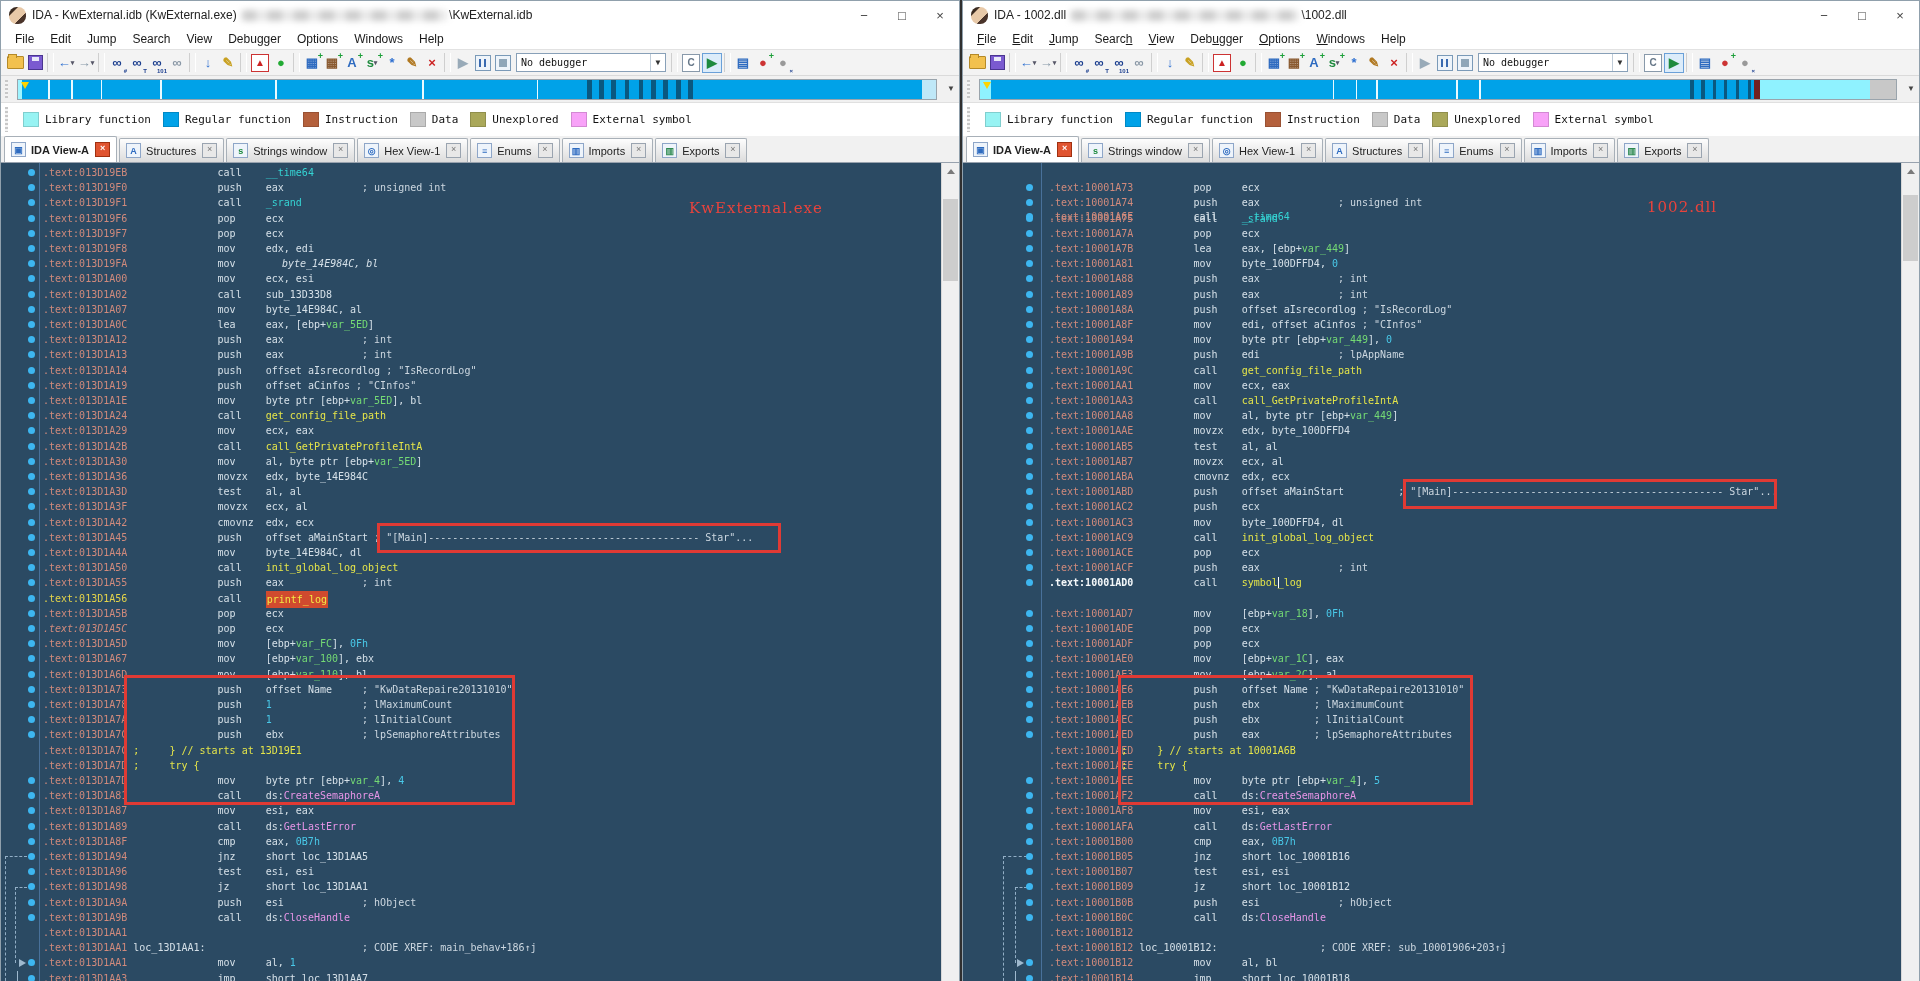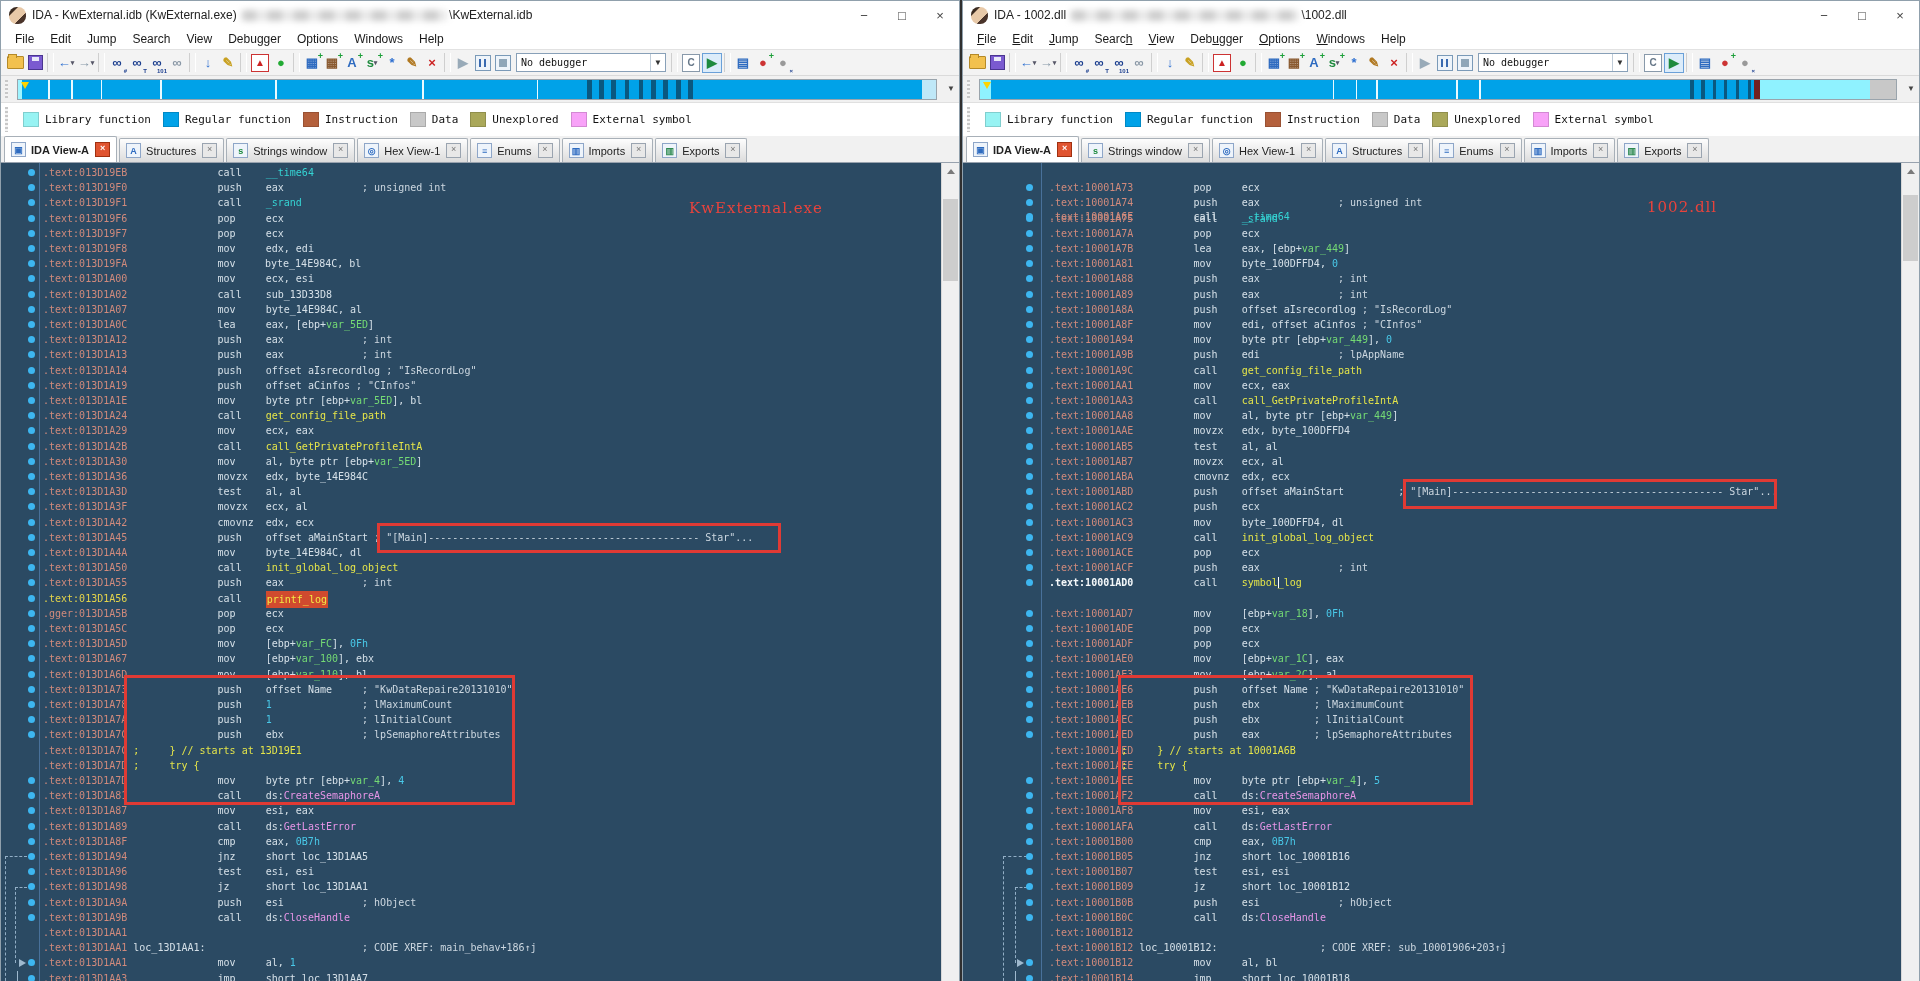--- a/index.html
+++ b/index.html
@@ -272,21 +272,21 @@
         <div class="fm-hd" style="left: 14px; top: 724px; width: 12px;"></div>
         <div class="fm-vd" style="left: 14px; top: 724px; height: 76px;"></div>
         <div class="flow-tri" style="left: 18px; top: 796px;"></div>
         <div class="fm-vs" style="left: 16px; top: 808px; height: 13px;"></div>
         <div class="codeline" style="top: 2px;"><div class="dot" style="left: 27px; top: 4px;"></div><span class="addr" style="left: 42px;">.text:013D19EB</span><span class="t" style="left: 216.58px;">call</span><span class="lib" style="left: 264.74px;">__time64</span></div>
         <div class="codeline" style="top: 17.2px;"><div class="dot" style="left: 27px; top: 4px;"></div><span class="addr" style="left: 42px;">.text:013D19F0</span><span class="t" style="left: 216.58px;">push</span><span class="t" style="left: 264.74px;">eax</span><span class="c" style="left: 361.06px;">; unsigned int</span></div>
         <div class="codeline" style="top: 32.4px;"><div class="dot" style="left: 27px; top: 4px;"></div><span class="addr" style="left: 42px;">.text:013D19F1</span><span class="t" style="left: 216.58px;">call</span><span class="lib" style="left: 264.74px;">_srand</span></div>
         <div class="codeline" style="top: 47.6px;"><div class="dot" style="left: 27px; top: 4px;"></div><span class="addr" style="left: 42px;">.text:013D19F6</span><span class="t" style="left: 216.58px;">pop</span><span class="t" style="left: 264.74px;">ecx</span></div>
         <div class="codeline" style="top: 62.8px;"><div class="dot" style="left: 27px; top: 4px;"></div><span class="addr" style="left: 42px;">.text:013D19F7</span><span class="t" style="left: 216.58px;">pop</span><span class="t" style="left: 264.74px;">ecx</span></div>
         <div class="codeline" style="top: 78px;"><div class="dot" style="left: 27px; top: 4px;"></div><span class="addr" style="left: 42px;">.text:013D19F8</span><span class="t" style="left: 216.58px;">mov</span><span class="t" style="left: 264.74px;">edx, edi</span></div>
-        <div class="codeline" style="top: 93.2px;"><div class="dot" style="left: 27px; top: 4px;"></div><span class="addr" style="left: 42px;">.text:013D19FA</span><span class="t" style="left: 216.58px;">mov</span><span class="t" style="left: 264px;">byte_14E984C, bl</span></div>
+        <div class="codeline" style="top: 93.2px;"><div class="dot" style="left: 27px; top: 4px;"></div><span class="addr" style="left: 42px;">.text:013D19FA</span><span class="t" style="left: 216.58px;">mov</span><span class="t" style="left: 281px; font-style: italic;">byte_14E984C, bl</span></div>
         <div class="codeline" style="top: 108.4px;"><div class="dot" style="left: 27px; top: 4px;"></div><span class="addr" style="left: 42px;">.text:013D1A00</span><span class="t" style="left: 216.58px;">mov</span><span class="t" style="left: 264.74px;">ecx, esi</span></div>
         <div class="codeline" style="top: 123.6px;"><div class="dot" style="left: 27px; top: 4px;"></div><span class="addr" style="left: 42px;">.text:013D1A02</span><span class="t" style="left: 216.58px;">call</span><span class="t" style="left: 264.74px;">sub_13D33D8</span></div>
         <div class="codeline" style="top: 138.8px;"><div class="dot" style="left: 27px; top: 4px;"></div><span class="addr" style="left: 42px;">.text:013D1A07</span><span class="t" style="left: 216.58px;">mov</span><span class="t" style="left: 264.74px;">byte_14E984C, al</span></div>
         <div class="codeline" style="top: 154px;"><div class="dot" style="left: 27px; top: 4px;"></div><span class="addr" style="left: 42px;">.text:013D1A0C</span><span class="t" style="left: 216.58px;">lea</span><span class="t" style="left: 264.74px;">eax, [ebp+</span><span class="var" style="left: 324.94px;">var_5ED</span><span class="t" style="left: 367.08px;">]</span></div>
         <div class="codeline" style="top: 169.2px;"><div class="dot" style="left: 27px; top: 4px;"></div><span class="addr" style="left: 42px;">.text:013D1A12</span><span class="t" style="left: 216.58px;">push</span><span class="t" style="left: 264.74px;">eax</span><span class="c" style="left: 361.06px;">; int</span></div>
         <div class="codeline" style="top: 184.4px;"><div class="dot" style="left: 27px; top: 4px;"></div><span class="addr" style="left: 42px;">.text:013D1A13</span><span class="t" style="left: 216.58px;">push</span><span class="t" style="left: 264.74px;">eax</span><span class="c" style="left: 361.06px;">; int</span></div>
         <div class="codeline" style="top: 199.6px;"><div class="dot" style="left: 27px; top: 4px;"></div><span class="addr" style="left: 42px;">.text:013D1A14</span><span class="t" style="left: 216.58px;">push</span><span class="t" style="left: 264.74px;">offset aIsrecordlog</span><span class="c" style="left: 385.14px;">; "IsRecordLog"</span></div>
         <div class="codeline" style="top: 214.8px;"><div class="dot" style="left: 27px; top: 4px;"></div><span class="addr" style="left: 42px;">.text:013D1A19</span><span class="t" style="left: 216.58px;">push</span><span class="t" style="left: 264.74px;">offset aCinfos</span><span class="c" style="left: 355.04px;">; "CInfos"</span></div>
         <div class="codeline" style="top: 230px;"><div class="dot" style="left: 27px; top: 4px;"></div><span class="addr" style="left: 42px;">.text:013D1A1E</span><span class="t" style="left: 216.58px;">mov</span><span class="t" style="left: 264.74px;">byte ptr [ebp+</span><span class="var" style="left: 349.02px;">var_5ED</span><span class="t" style="left: 391.16px;">], bl</span></div>
         <div class="codeline" style="top: 245.2px;"><div class="dot" style="left: 27px; top: 4px;"></div><span class="addr" style="left: 42px;">.text:013D1A24</span><span class="t" style="left: 216.58px;">call</span><span class="fn" style="left: 264.74px;">get_config_file_path</span></div>
@@ -295,22 +295,22 @@
         <div class="codeline" style="top: 290.8px; padding-left: 18px;"><div class="dot" style="left: 27px; top: 4px;"></div><span class="addr" style="left: 42px;">.text:013D1A30</span><span class="t" style="left: 216.58px;">mov</span><span class="t" style="left: 264.74px;">al, byte ptr [ebp+</span><span class="var" style="left: 373.1px;">var_5ED</span><span class="t" style="left: 415.24px;">]</span></div>
         <div class="codeline" style="top: 306px;"><div class="dot" style="left: 27px; top: 4px;"></div><span class="addr" style="left: 42px;">.text:013D1A36</span><span class="t" style="left: 216.58px;">movzx</span><span class="t" style="left: 264.74px;">edx, byte_14E984C</span></div>
         <div class="codeline" style="top: 321.2px;"><div class="dot" style="left: 27px; top: 4px;"></div><span class="addr" style="left: 42px;">.text:013D1A3D</span><span class="t" style="left: 216.58px;">test</span><span class="t" style="left: 264.74px;">al, al</span></div>
         <div class="codeline" style="top: 336.4px;"><div class="dot" style="left: 27px; top: 4px;"></div><span class="addr" style="left: 42px;">.text:013D1A3F</span><span class="t" style="left: 216.58px;">movzx</span><span class="t" style="left: 264.74px;">ecx, al</span></div>
         <div class="codeline" style="top: 351.6px;"><div class="dot" style="left: 27px; top: 4px;"></div><span class="addr" style="left: 42px;">.text:013D1A42</span><span class="t" style="left: 216.58px;">cmovnz</span><span class="t" style="left: 264.74px;">edx, ecx</span></div>
         <div class="codeline" style="top: 366.8px;"><div class="dot" style="left: 27px; top: 4px;"></div><span class="addr" style="left: 42px;">.text:013D1A45</span><span class="t" style="left: 216.58px;">push</span><span class="t" style="left: 264.74px;">offset aMainStart</span><span class="c" style="left: 373.1px;">; </span><span class="c" style="left: 385.14px;">"[Main]--------------------------------------------- Star"...</span></div>
         <div class="codeline" style="top: 382px;"><div class="dot" style="left: 27px; top: 4px;"></div><span class="addr" style="left: 42px;">.text:013D1A4A</span><span class="t" style="left: 216.58px;">mov</span><span class="t" style="left: 264.74px;">byte_14E984C, dl</span></div>
         <div class="codeline" style="top: 397.2px;"><div class="dot" style="left: 27px; top: 4px;"></div><span class="addr" style="left: 42px;">.text:013D1A50</span><span class="t" style="left: 216.58px;">call</span><span class="fn" style="left: 264.74px;">init_global_log_object</span></div>
         <div class="codeline" style="top: 412.4px;"><div class="dot" style="left: 27px; top: 4px;"></div><span class="addr" style="left: 42px;">.text:013D1A55</span><span class="t" style="left: 216.58px;">push</span><span class="t" style="left: 264.74px;">eax</span><span class="c" style="left: 361.06px;">; int</span></div>
         <div class="codeline" style="top: 427.6px;"><div class="dot" style="left: 27px; top: 4px;"></div><span class="addry" style="left: 42px;">.text:013D1A56</span><span class="t" style="left: 216.58px;">call</span><span class="hl" style="left: 264.74px;">printf_log</span></div>
-        <div class="codeline" style="top: 442.8px;"><div class="dot" style="left: 27px; top: 4px;"></div><span class="addr" style="left: 42px;">.gger:013D1A5B</span><span class="t" style="left: 216.58px;">pop</span><span class="t" style="left: 264.74px;">ecx</span></div>
-        <div class="codeline" style="top: 458px;"><div class="dot" style="left: 27px; top: 4px;"></div><span class="addr" style="left: 42px;">.text:013D1A5C</span><span class="t" style="left: 216.58px;">pop</span><span class="t" style="left: 264.74px;">ecx</span></div>
+        <div class="codeline" style="top: 442.8px;"><div class="dot" style="left: 27px; top: 4px;"></div><span class="addr" style="left: 42px;">.text:013D1A5B</span><span class="t" style="left: 216.58px;">pop</span><span class="t" style="left: 264.74px;">ecx</span></div>
+        <div class="codeline" style="top: 458px;"><div class="dot" style="left: 27px; top: 4px;"></div><span class="addr" style="left: 42px; font-style: italic;">.text:013D1A5C</span><span class="t" style="left: 216.58px;">pop</span><span class="t" style="left: 264.74px;">ecx</span></div>
         <div class="codeline" style="top: 473.2px;"><div class="dot" style="left: 27px; top: 4px;"></div><span class="addr" style="left: 42px;">.text:013D1A5D</span><span class="t" style="left: 216.58px;">mov</span><span class="t" style="left: 264.74px;">[ebp+</span><span class="var" style="left: 294.84px;">var_FC</span><span class="t" style="left: 330.96px;">], </span><span class="num" style="left: 349.02px;">0Fh</span></div>
         <div class="codeline" style="top: 488.4px;"><div class="dot" style="left: 27px; top: 4px;"></div><span class="addr" style="left: 42px;">.text:013D1A67</span><span class="t" style="left: 216.58px;">mov</span><span class="t" style="left: 264.74px;">[ebp+</span><span class="var" style="left: 294.84px;">var_100</span><span class="t" style="left: 336.98px;">], ebx</span></div>
         <div class="codeline" style="top: 503.6px;"><div class="dot" style="left: 27px; top: 4px;"></div><span class="addr" style="left: 42px;">.text:013D1A6D</span><span class="t" style="left: 216.58px;">mov</span><span class="t" style="left: 264.74px;">[ebp+</span><span class="var" style="left: 294.84px;">var_110</span><span class="t" style="left: 336.98px;">], bl</span></div>
         <div class="codeline" style="top: 518.8px;"><div class="dot" style="left: 27px; top: 4px;"></div><span class="addr" style="left: 42px;">.text:013D1A73</span><span class="t" style="left: 216.58px;">push</span><span class="t" style="left: 264.74px;">offset Name</span><span class="c" style="left: 361.06px;">; "KwDataRepaire20131010"</span></div>
         <div class="codeline" style="top: 534px;"><div class="dot" style="left: 27px; top: 4px;"></div><span class="addr" style="left: 42px;">.text:013D1A78</span><span class="t" style="left: 216.58px;">push</span><span class="num" style="left: 264.74px;">1</span><span class="c" style="left: 361.06px;">; lMaximumCount</span></div>
         <div class="codeline" style="top: 549.2px;"><div class="dot" style="left: 27px; top: 4px;"></div><span class="addr" style="left: 42px;">.text:013D1A7A</span><span class="t" style="left: 216.58px;">push</span><span class="num" style="left: 264.74px;">1</span><span class="c" style="left: 361.06px;">; lInitialCount</span></div>
         <div class="codeline" style="top: 564.4px;"><div class="dot" style="left: 27px; top: 4px;"></div><span class="addr" style="left: 42px;">.text:013D1A7C</span><span class="t" style="left: 216.58px;">push</span><span class="t" style="left: 264.74px;">ebx</span><span class="c" style="left: 361.06px;">; lpSemaphoreAttributes</span></div>
         <div class="codeline" style="top: 579.6px;"><span class="addr" style="left: 42px;">.text:013D1A7C</span><span class="y" style="left: 132.3px;">;</span><span class="y" style="left: 168.42px;">} // starts at 13D19E1</span></div>
         <div class="codeline" style="top: 594.8px;"><span class="addr" style="left: 42px;">.text:013D1A7D</span><span class="y" style="left: 132.3px;">;</span><span class="y" style="left: 168.42px;">try {</span></div>
         <div class="codeline" style="top: 610px;"><div class="dot" style="left: 27px; top: 4px;"></div><span class="addr" style="left: 42px;">.text:013D1A7D</span><span class="t" style="left: 216.58px;">mov</span><span class="t" style="left: 264.74px;">byte ptr [ebp+</span><span class="var" style="left: 349.02px;">var_4</span><span class="t" style="left: 379.12px;">], </span><span class="num" style="left: 397.18px;">4</span></div>

